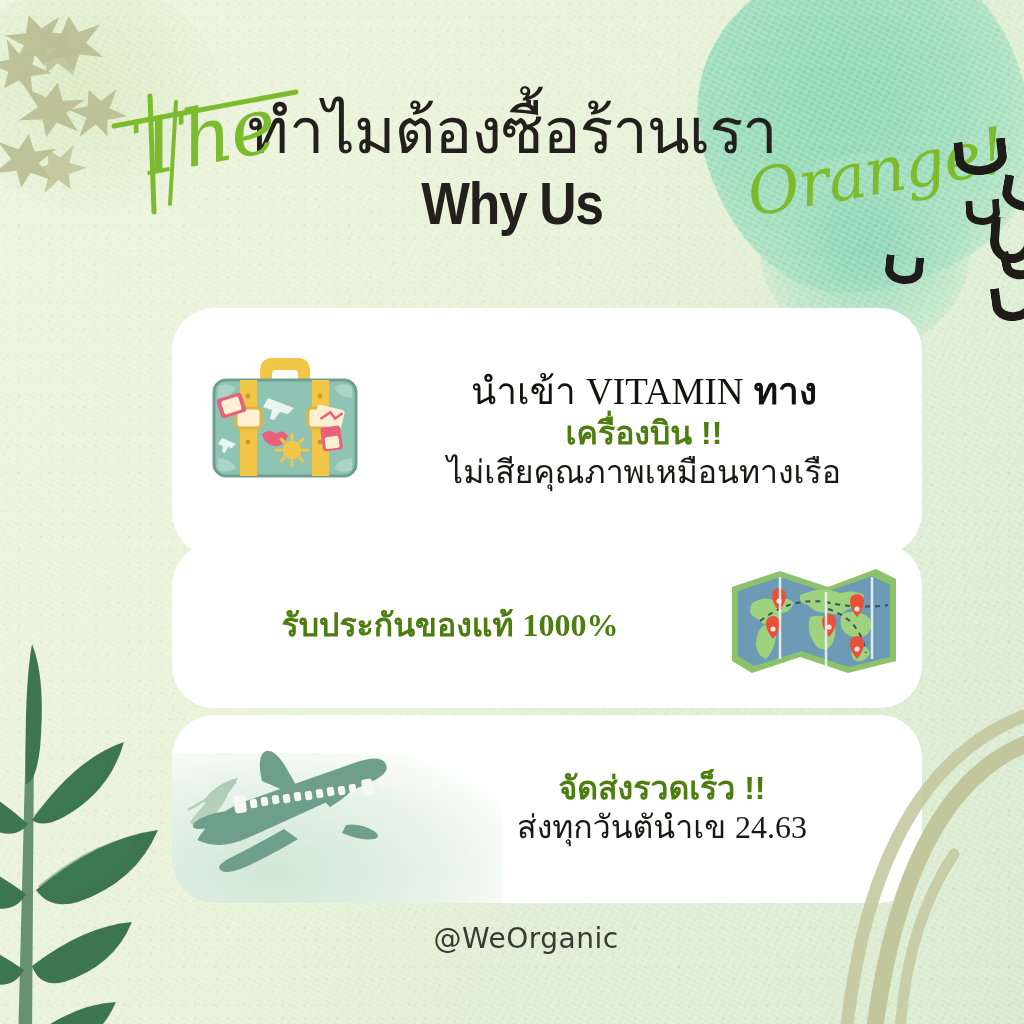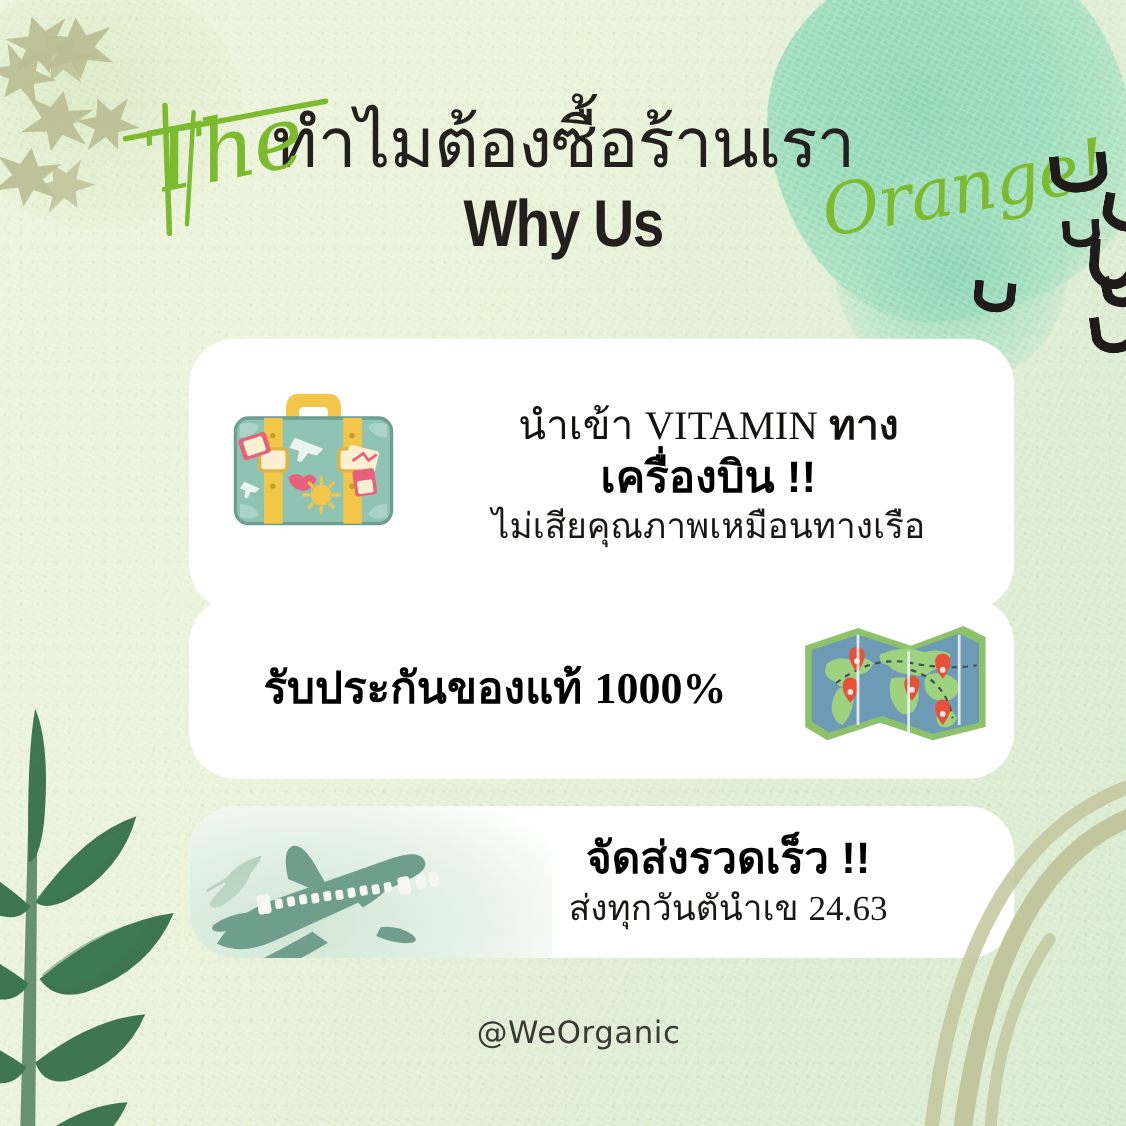--- a/index.html
+++ b/index.html
@@ -101,33 +101,33 @@
     border-radius:0 0 50% 50%;
   }
 
   
   .card{
     position:absolute;left:172px;width:750px;background:#fff;
     border-radius:42px;overflow:hidden;
   }
   #card1{top:308px;height:247px;}
   #card2{top:543px;height:165px;}
-  #card3{top:733px;height:138px;}
+  #card3{top:715px;height:188px;}
 
   .card-inner{position:relative;width:100%;height:100%;display:flex;align-items:center;}
 
   .card-text{position:relative;z-index:3;text-align:center;}
   .ln-1{
     font-family:"Liberation Sans", sans-serif;font-size:37px;color:#141210;
     line-height:1.22;white-space:nowrap;
   }
   .ln-1 b{font-weight:700;}
   .ln-big{
-    font-family:"Liberation Sans", sans-serif;font-size:40px;font-weight:700;
-    color:#000000;line-height:1.2;white-space:nowrap;
+    font-family:"Liberation Sans", sans-serif;font-size:32px;font-weight:700;
+    color:#4d7c0f;line-height:1.2;white-space:nowrap;
   }
   .ln-sub{
     font-family:"Liberation Sans", sans-serif;font-size:32px;color:#1a1816;
     line-height:1.3;font-weight:400;white-space:nowrap;
   }
   .serif-num{font-family:"Liberation Serif", serif;font-weight:700;}
   .serif-cap{font-family:"Liberation Serif", serif;font-weight:400;}
 
   
   #card1 .card-text{margin-left:212px;width:520px;}

